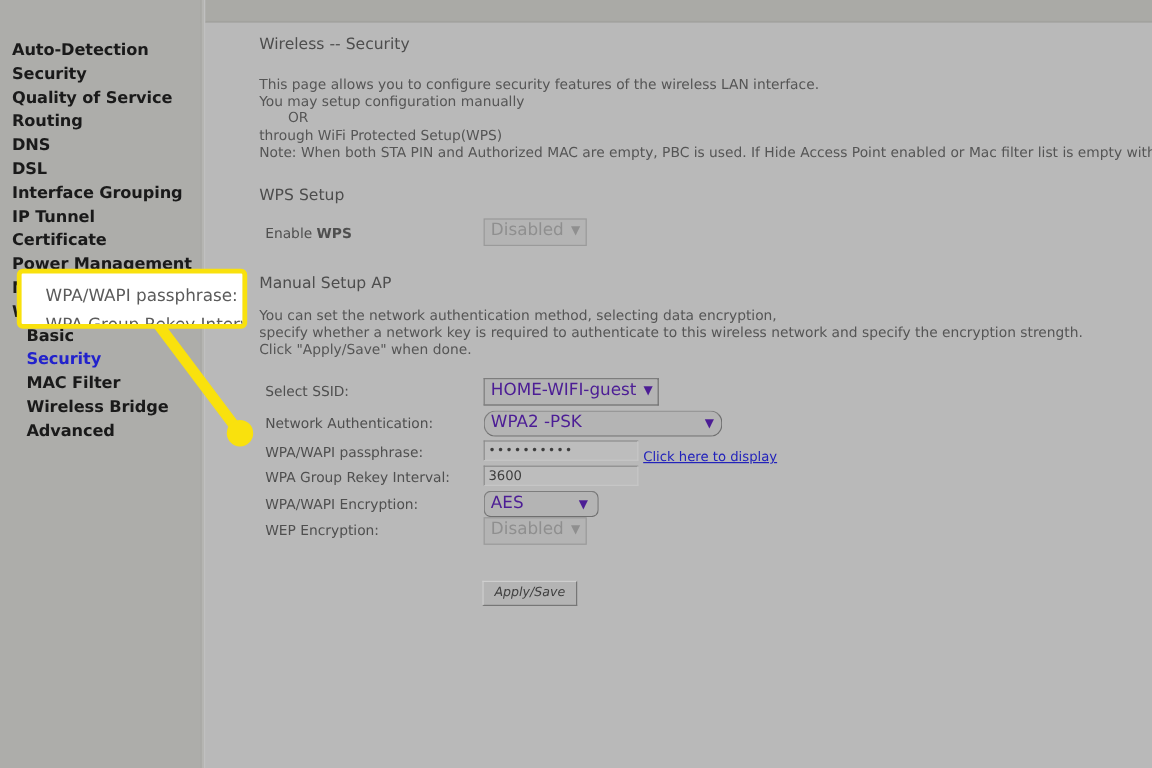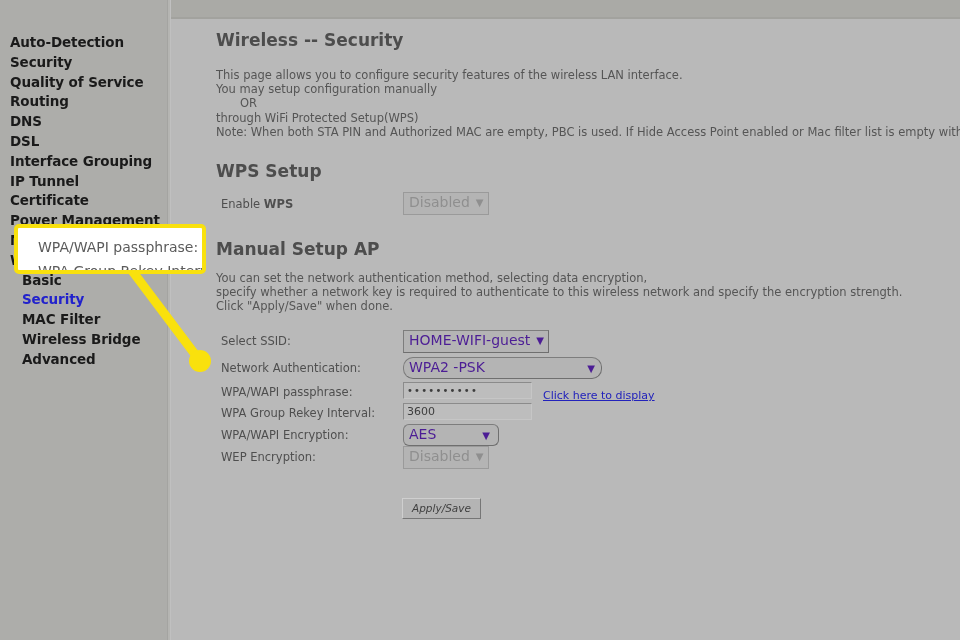--- a/index.html
+++ b/index.html
@@ -89,22 +89,22 @@
     overflow: hidden;
   }
   #content {
     position: absolute;
     top: 11px;
     left: 44px;
     width: 744px;
   }
 
   .sec-title {
-    font-size: 17px;
-    font-weight: bold;
+    font-size: 13px;
+    font-weight: normal;
     color: #4d4d4d;
     white-space: nowrap;
   }
   .body-text {
     font-size: 11.5px;
     color: #555555;
     line-height: 14.2px;
     white-space: nowrap;
   }
   .body-text .indent {
@@ -199,21 +199,21 @@
   }
   .textbox.pw {
     letter-spacing: 1.2px;
     font-size: 10px;
   }
 
   .link {
     color: #2222bb;
     font-size: 11px;
     text-decoration: underline;
-    margin-left: 11px;
+    margin-left: 4px;
     white-space: nowrap;
   }
 
   .btn {
     display: inline-block;
     background: #b4b4b4;
     border: 1px solid #767676;
     border-top-color: #cfcfcf;
     border-left-color: #cfcfcf;
     color: #3f3f3f;

